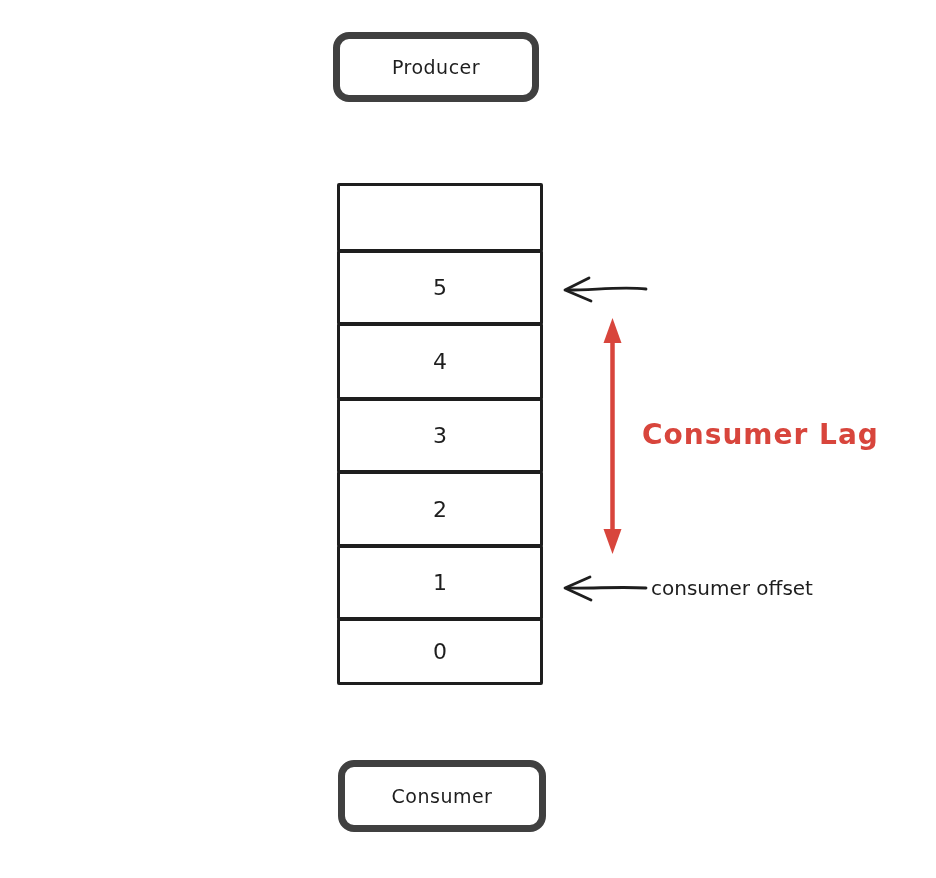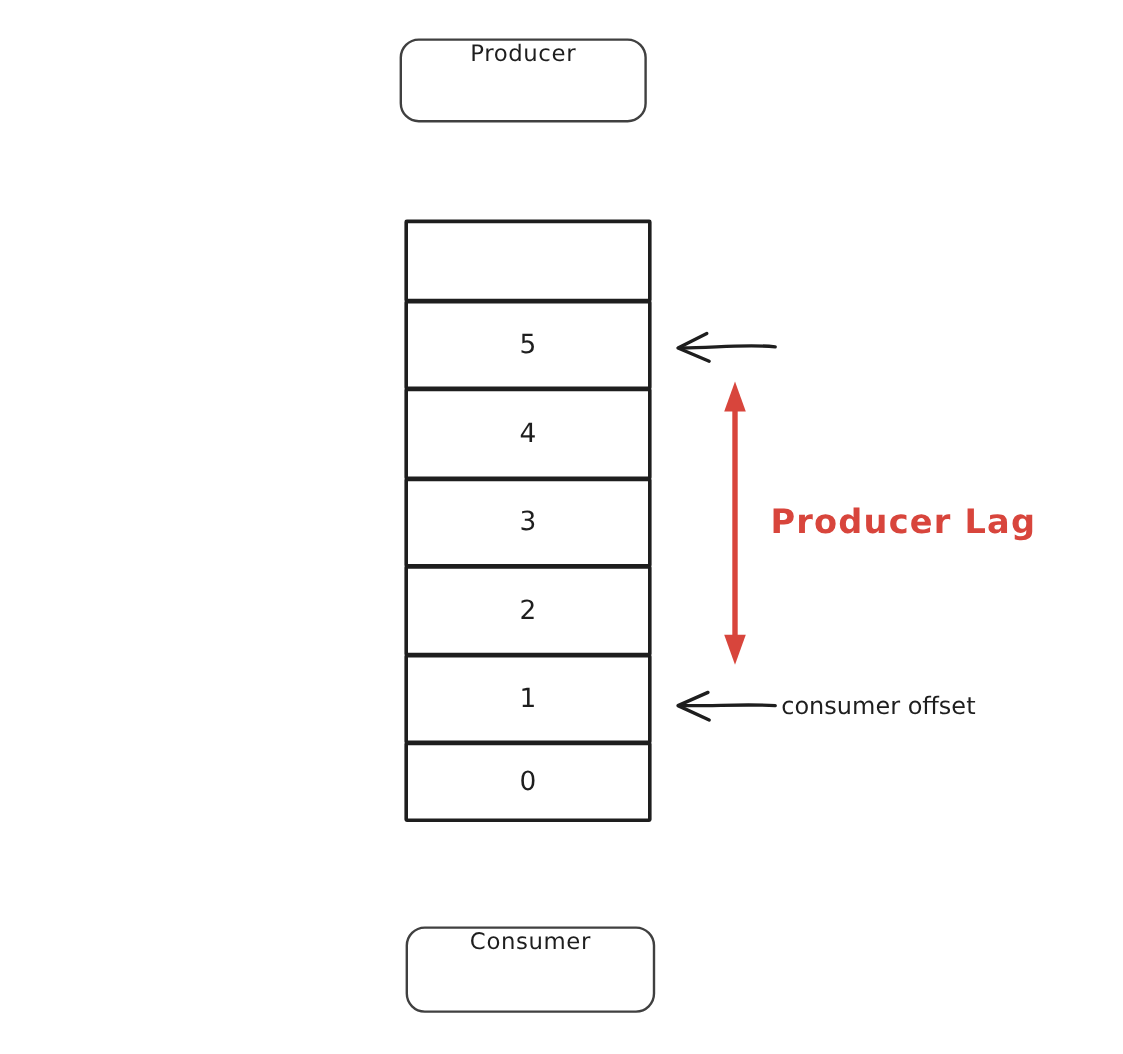--- a/index.html
+++ b/index.html
@@ -11,31 +11,32 @@
     position: relative;
     width: 936px;
     height: 878px;
     background: #ffffff;
     overflow: hidden;
     font-family: "DejaVu Sans", "Liberation Sans", sans-serif;
     color: #1e1e1e;
   }
   .node-box {
     position: absolute;
-    border: 2px solid #404040;
+    border: 7px solid #404040;
     border-radius: 16px;
     background: #ffffff;
     display: flex;
+    align-items: center;
     justify-content: center;
     font-size: 19px;
     letter-spacing: 0.5px;
     box-sizing: border-box;
   }
   #producer-box { left: 333px; top: 32px;  width: 206px; height: 70px; }
-  #consumer-box { left: 338px; top: 760px; width: 208px; height: 72px; margin-top: 12px; }
+  #consumer-box { left: 338px; top: 760px; width: 208px; height: 72px; }
 
   #queue {
     position: absolute;
     left: 337px;
     top: 183px;
     width: 206px;
   }
   .queue-cell {
     border: 3px solid #1e1e1e;
     background: #ffffff;
@@ -116,21 +117,21 @@
   <svg class="annot-arrow" id="producer-offset-arrow" width="92" height="36" viewBox="0 0 92 36">
     <path d="M90 17 C 65 14.5, 38 18, 12 18" fill="none" stroke="#1e1e1e" stroke-width="2.8" stroke-linecap="round"></path>
     <path d="M33 6 L9 18 L35 29" fill="none" stroke="#1e1e1e" stroke-width="2.8" stroke-linecap="round" stroke-linejoin="round"></path>
   </svg>
 
   <svg class="annot-arrow" id="lag-arrow" width="28" height="240" viewBox="0 0 28 240">
     <line x1="13.5" y1="18" x2="13.5" y2="222" stroke="#d8453c" stroke-width="4.5" stroke-linecap="round"></line>
     <path d="M13.5 2 L4.5 27 L22.5 27 Z" fill="#d8453c"></path>
     <path d="M13.5 238 L4.5 213 L22.5 213 Z" fill="#d8453c"></path>
   </svg>
-  <div id="lag-label">Producer Lag</div>
+  <div id="lag-label">Consumer Lag</div>
 
   <svg class="annot-arrow" id="consumer-offset-arrow" width="92" height="36" viewBox="0 0 92 36">
     <path d="M90 18 C 65 16.5, 38 18.5, 12 18" fill="none" stroke="#1e1e1e" stroke-width="2.8" stroke-linecap="round"></path>
     <path d="M34 7 L9 18 L35 30" fill="none" stroke="#1e1e1e" stroke-width="2.8" stroke-linecap="round" stroke-linejoin="round"></path>
   </svg>
   <div class="offset-label" id="consumer-offset-label">consumer offset</div>
 
   <div class="node-box" id="consumer-box">
     <span>Consumer</span>
   </div>

